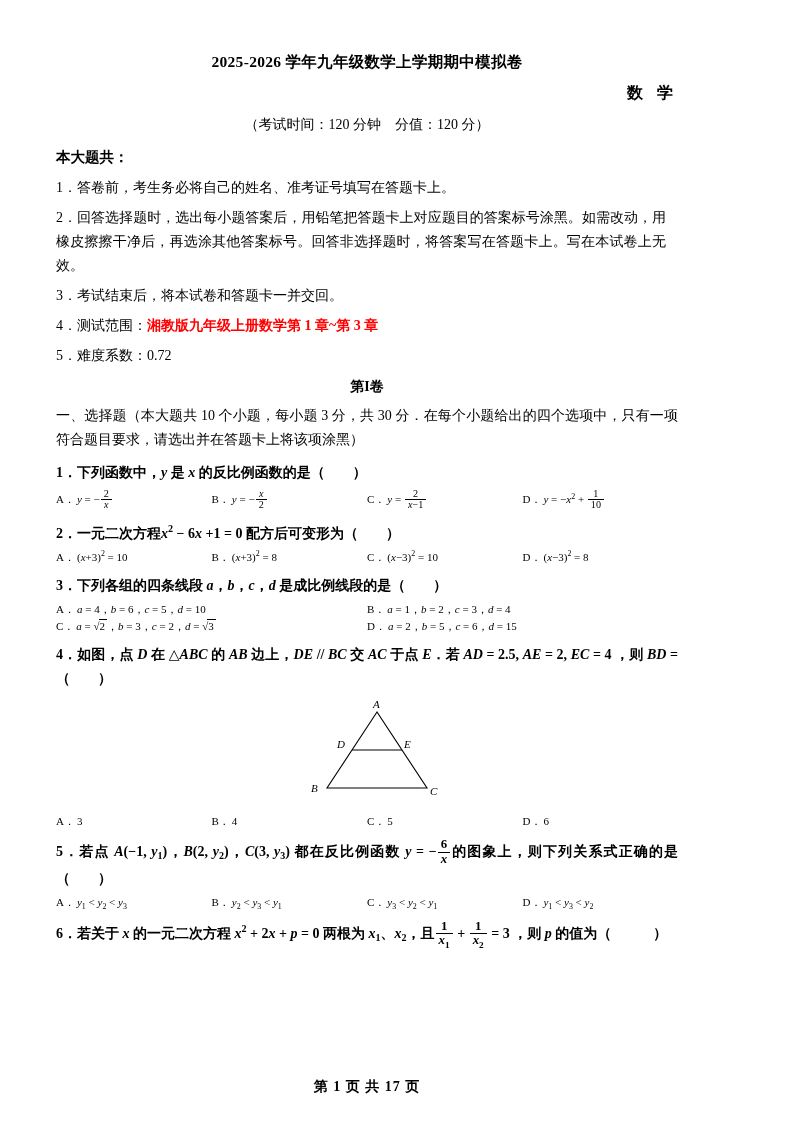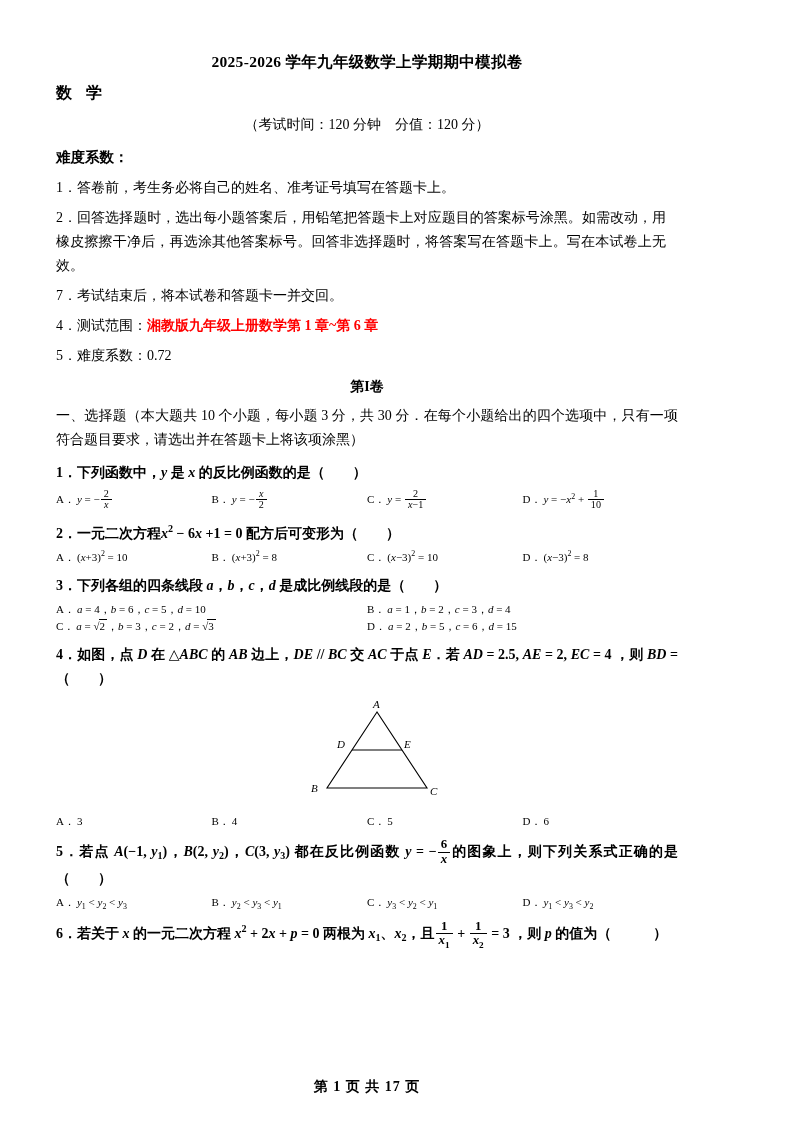--- a/index.html
+++ b/index.html
@@ -23,21 +23,21 @@
     position: relative;
   }
   .doc-title {
     text-align: center;
     font-size: 15.5px;
     font-weight: bold;
     letter-spacing: 0.3px;
     margin: 0 0 10px 0;
   }
   .subject {
-    text-align: left;
+    text-align: right;
     font-size: 16px;
     font-weight: bold;
     letter-spacing: 5px;
     margin: 0 0 12px 0;
   }
   .exam-meta {
     text-align: center;
     font-size: 14px;
     margin: 0 0 14px 0;
   }
@@ -123,26 +123,26 @@
 </style>
 </head>
 <body>
 
 <div class="page">
 
   <div class="doc-title">2025-2026 学年九年级数学上学期期中模拟卷</div>
   <div class="subject">数 学</div>
   <div class="exam-meta">（考试时间：120 分钟　分值：120 分）</div>
 
-  <div class="notes-head">难度系数：</div>
+  <div class="notes-head">本大题共：</div>
   <div class="note">1．答卷前，考生务必将自己的姓名、准考证号填写在答题卡上。</div>
   <div class="note">2．回答选择题时，选出每小题答案后，用铅笔把答题卡上对应题目的答案标号涂黑。如需改动，用橡皮擦擦干净后，再选涂其他答案标号。回答非选择题时，将答案写在答题卡上。写在本试卷上无效。</div>
-  <div class="note">7．考试结束后，将本试卷和答题卡一并交回。</div>
+  <div class="note">3．考试结束后，将本试卷和答题卡一并交回。</div>
   <div class="note">
-    <span>4．测试范围：</span><span class="red">湘教版九年级上册数学第 1 章~第 6 章</span>
+    <span>4．测试范围：</span><span class="red">湘教版九年级上册数学第 1 章~第 3 章</span>
   </div>
   <div class="note">5．难度系数：0.72</div>
 
   <div class="volume">第I卷</div>
 
   <div class="section-head">一、选择题（本大题共 10 个小题，每小题 3 分，共 30 分．在每个小题给出的四个选项中，只有一项符合题目要求，请选出并在答题卡上将该项涂黑）</div>
 
   <div class="q-stem">
     <span>1．</span>下列函数中，<span class="math">y</span> 是 <span class="math">x</span> 的反比例函数的是（　　）
   </div>

